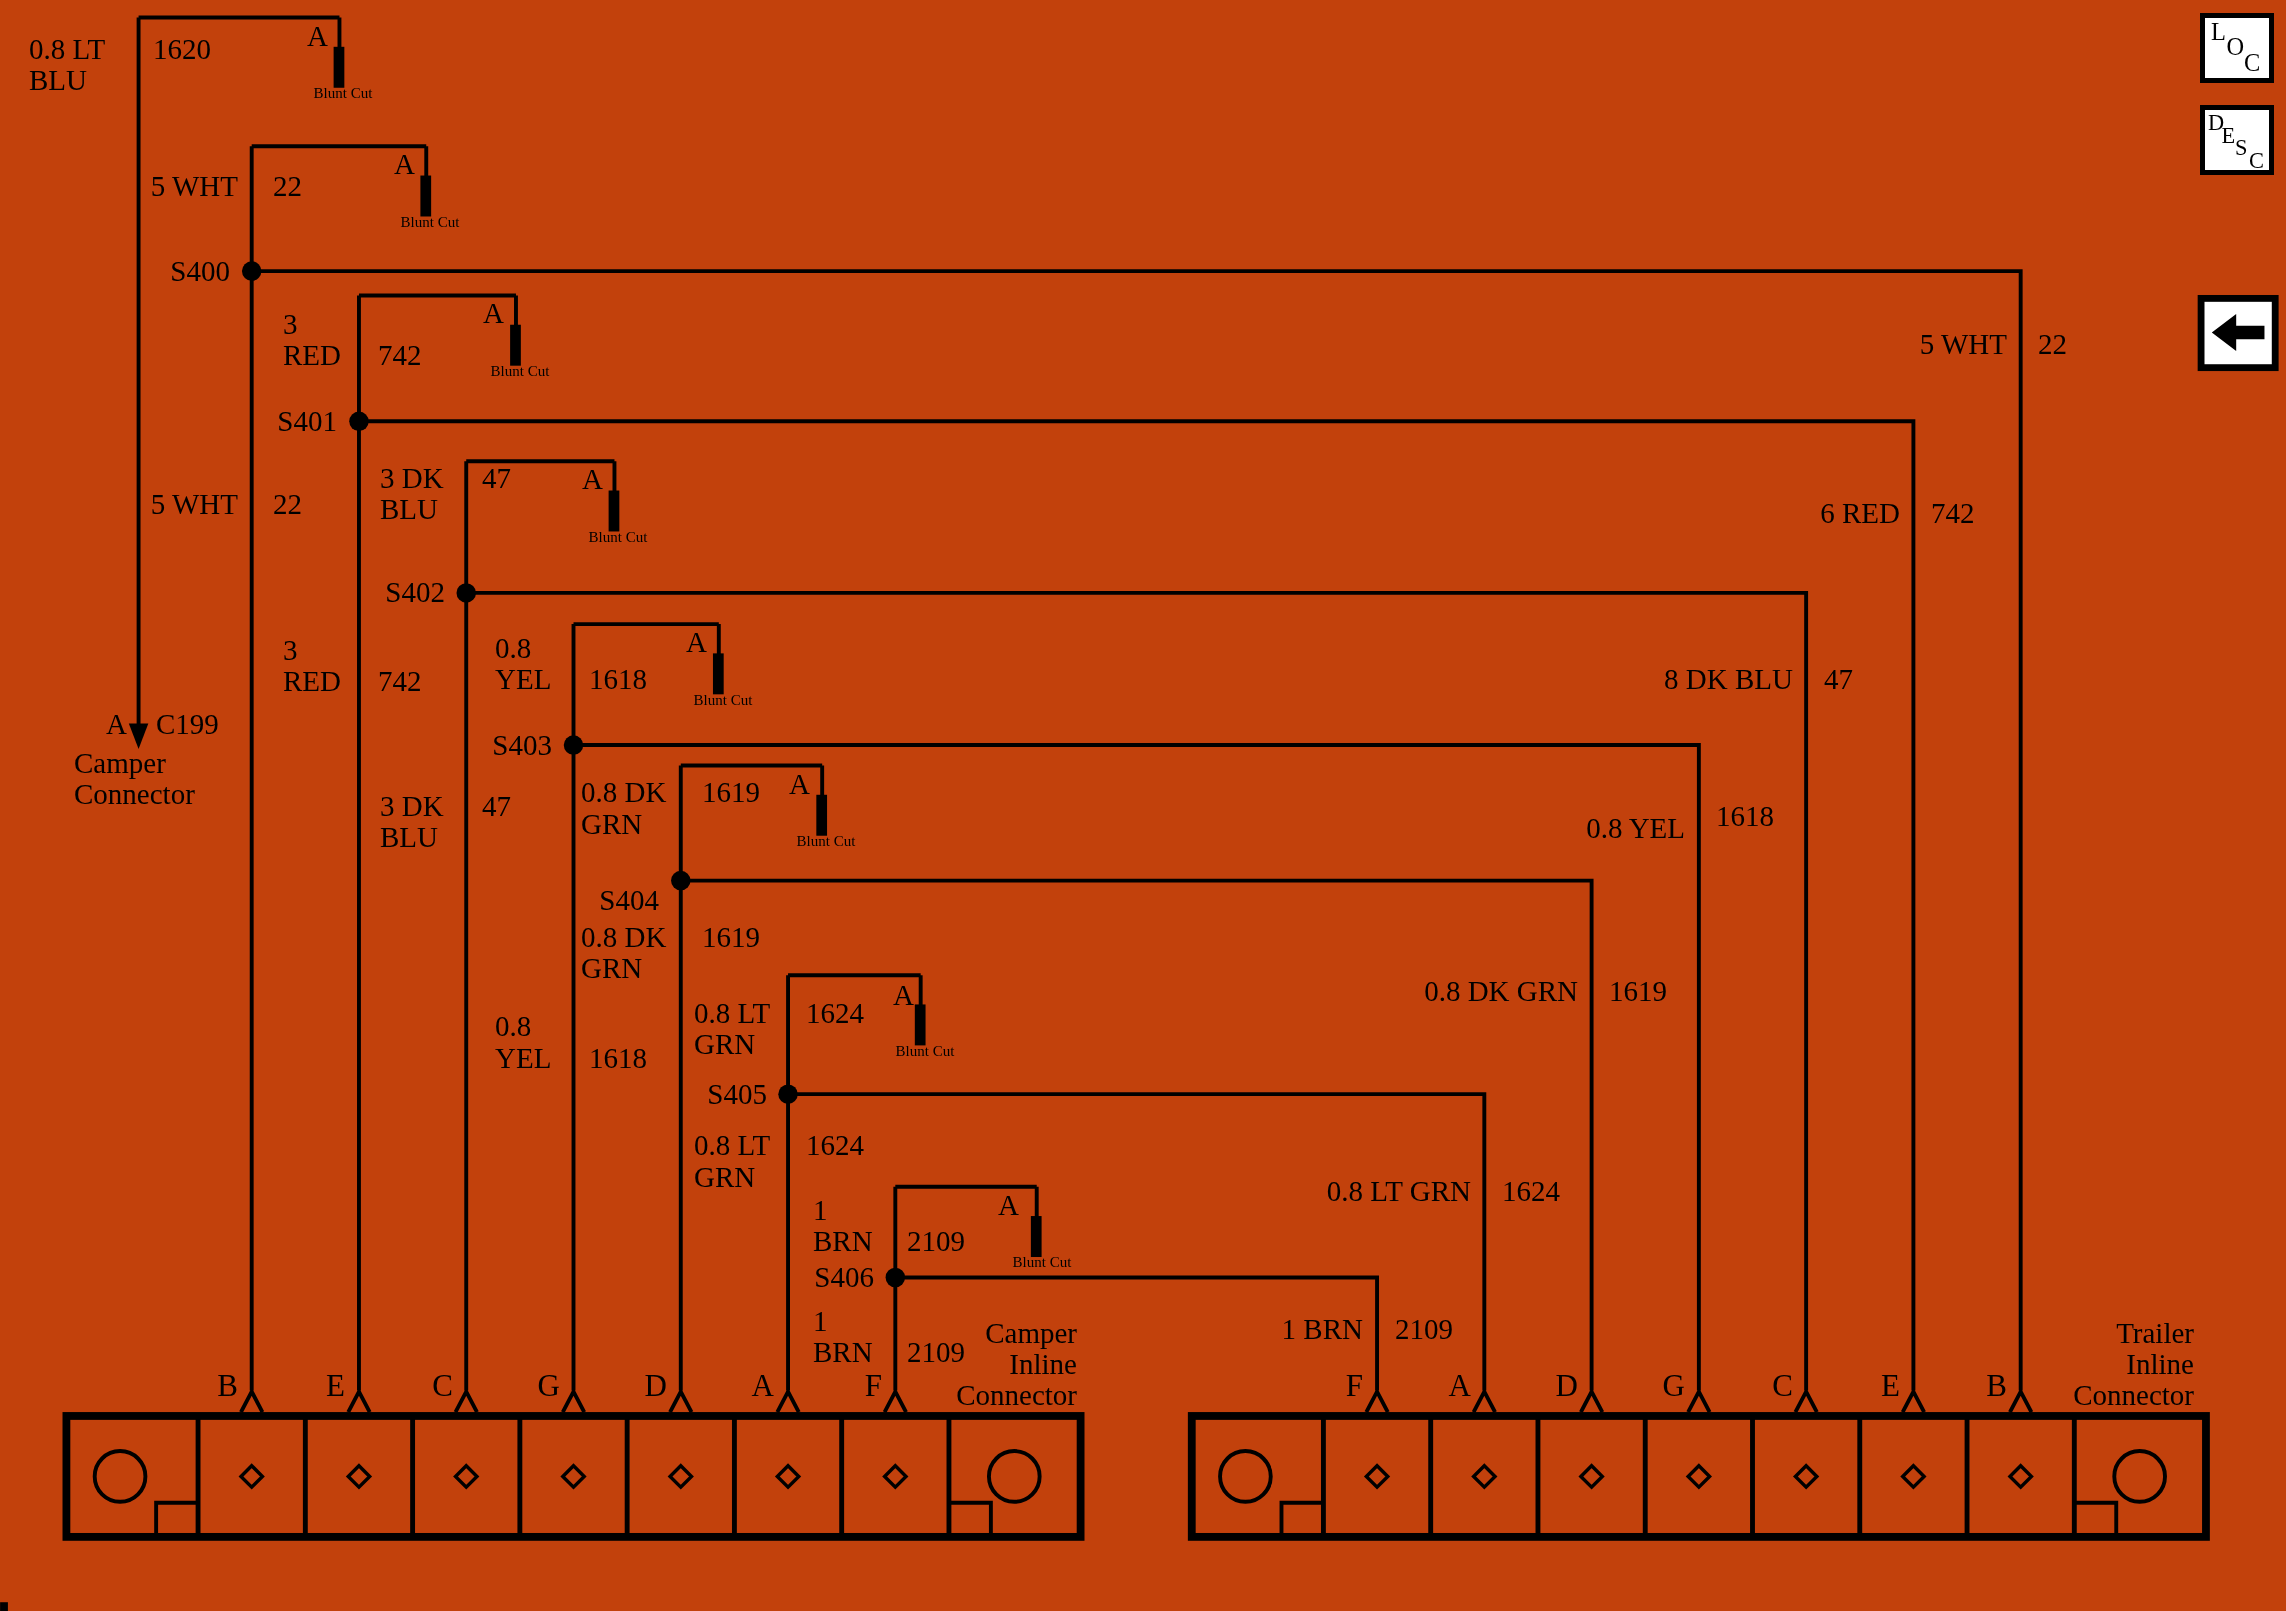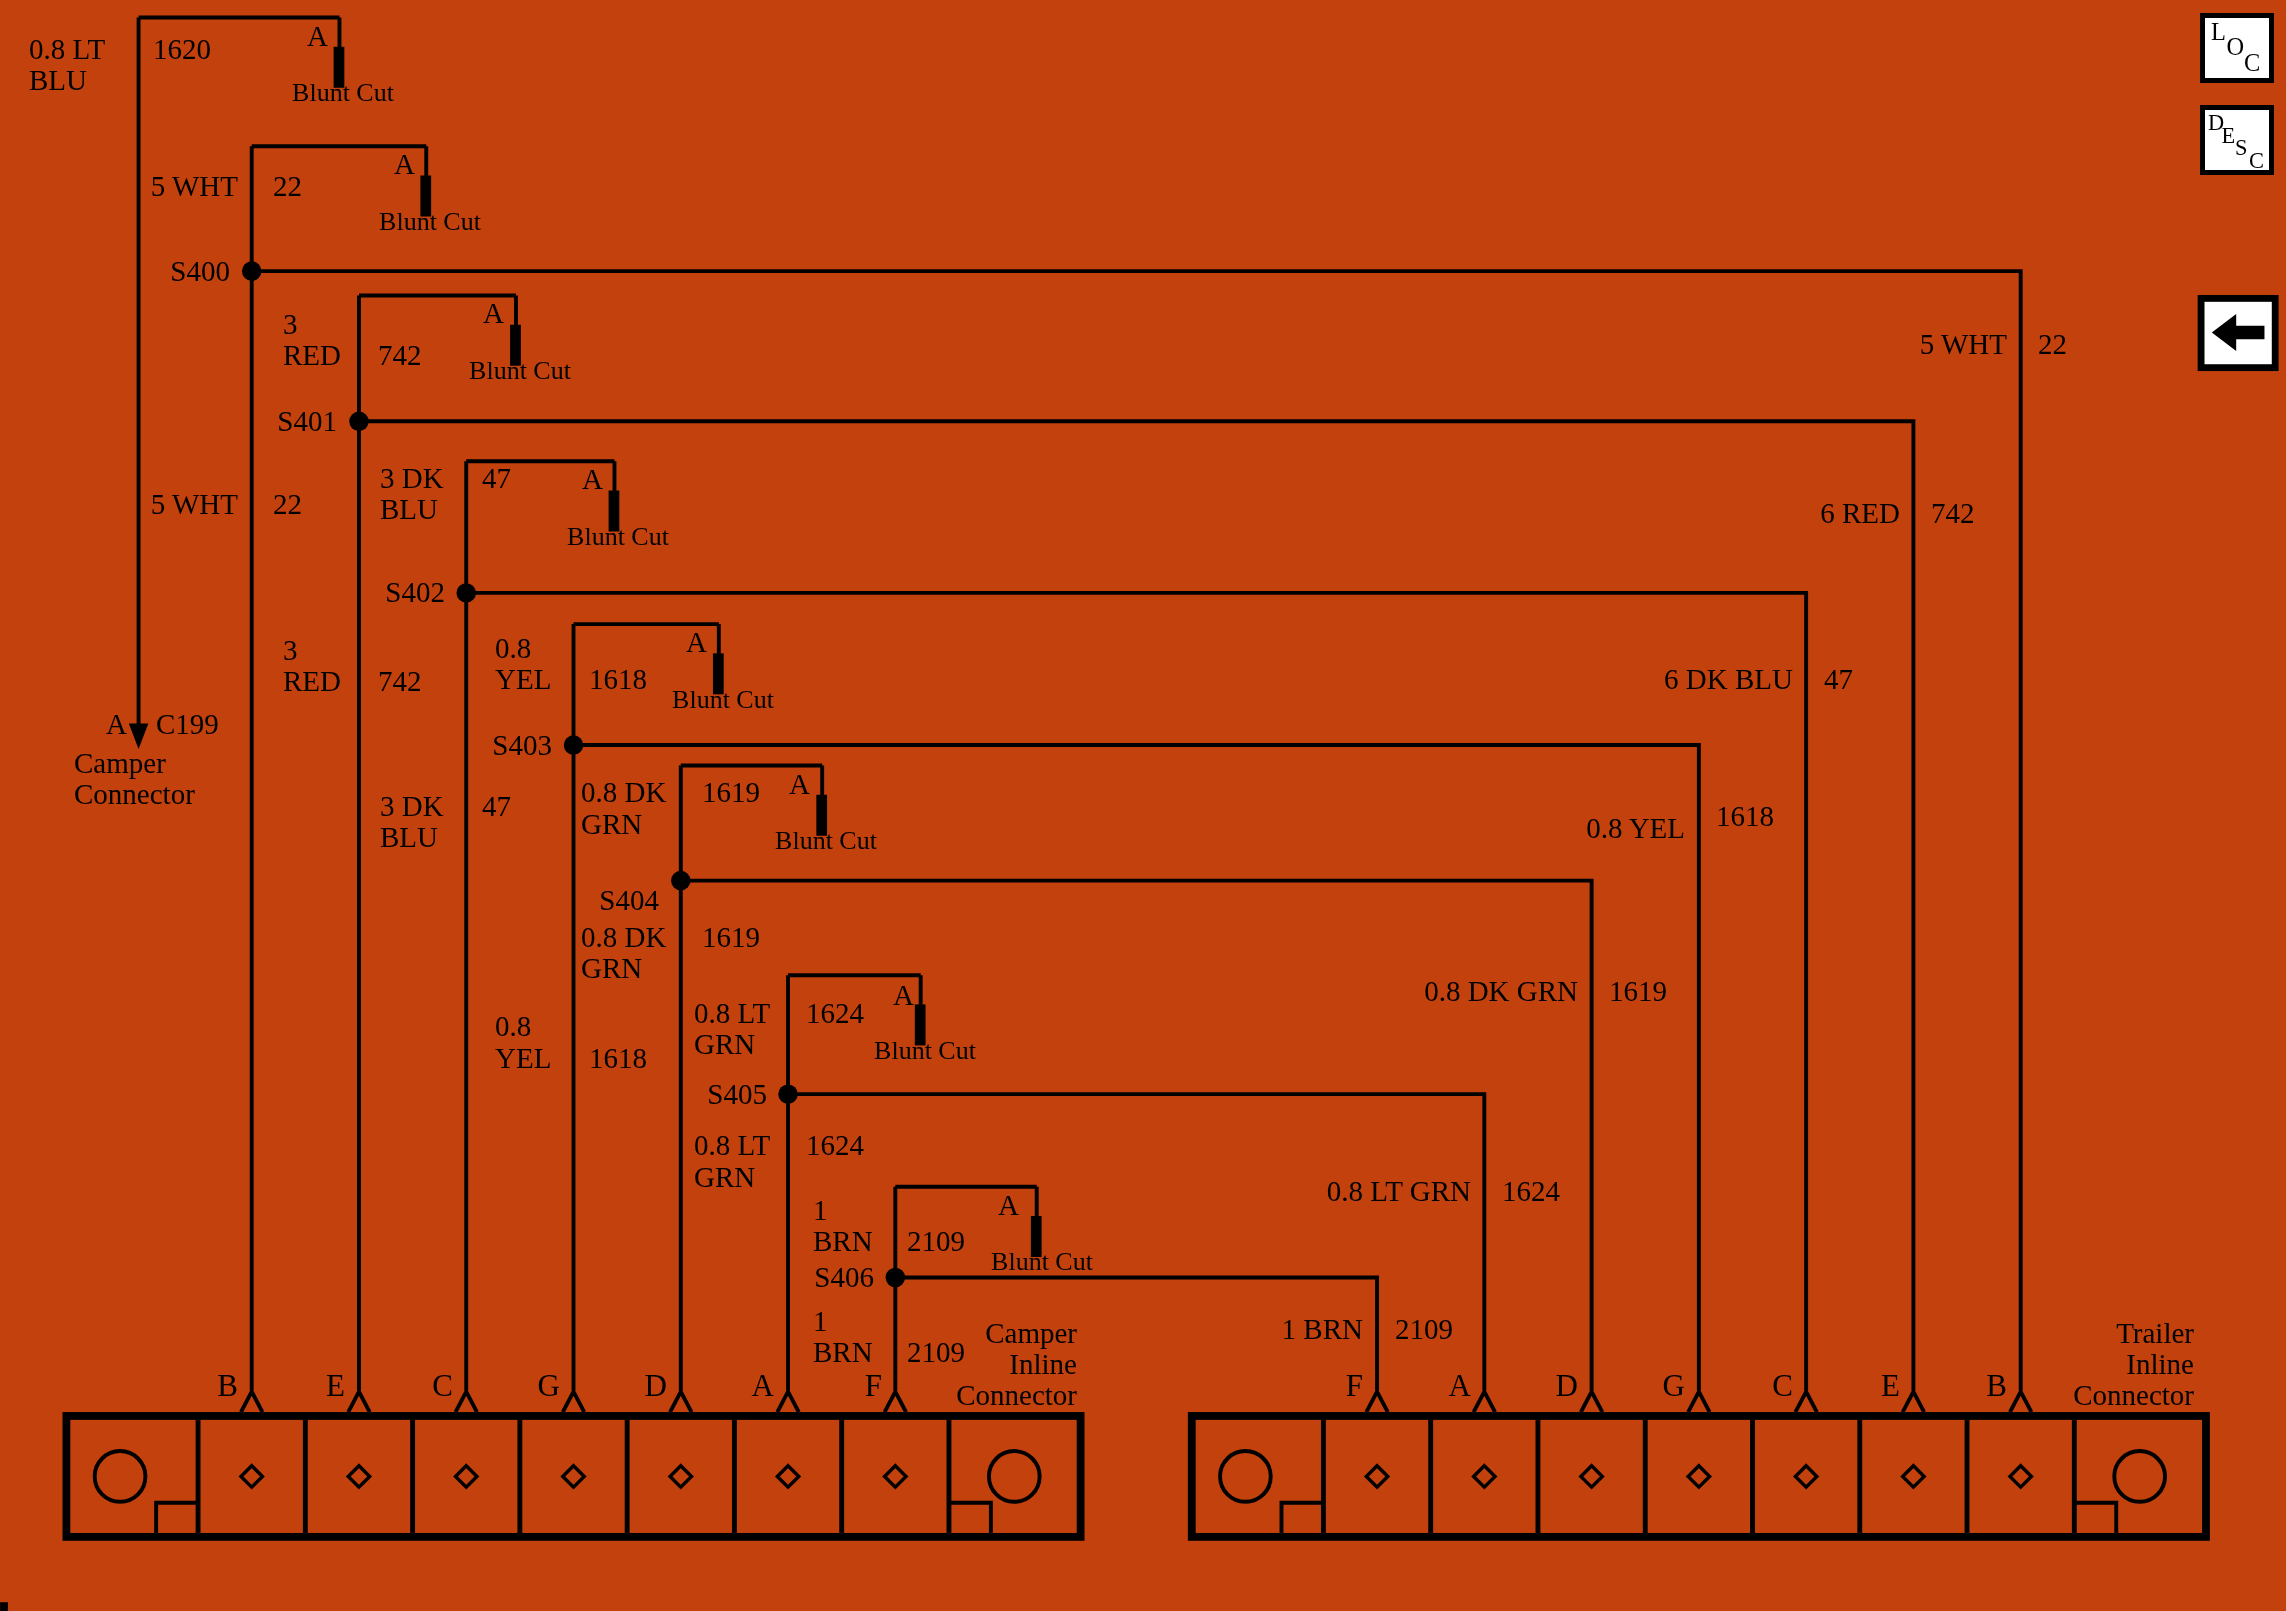--- a/index.html
+++ b/index.html
@@ -2,21 +2,21 @@
 <html><head>
 <meta charset="utf-8">
 <style>
   html,body{margin:0;padding:0;background:#ffffff;}
   #stage{
     position:relative;width:2287px;height:1611px;background:#c2410c;
     font-family:Liberation Serif, serif;color:#000;overflow:hidden;
   }
   #wiresvg{position:absolute;left:0;top:0;}
   .lbl{position:absolute;font-size:29px;line-height:33px;white-space:nowrap;color:#000;}
-  .sm{font-size:26px;line-height:22.4px;}
+  .sm{font-size:15px;line-height:22.4px;}
   .pin{font-size:31px;}
   .ctr{transform:translateX(-50%);}
   .iconbox{position:absolute;width:64px;height:60px;border:5.9px solid #000;background:#fff;}
   .iconbox span{position:absolute;font-size:24.4px;line-height:24.4px;font-weight:normal;}
 </style>
 </head>
 <body>
 
 <div id="stage">
 
@@ -147,21 +147,21 @@
 
   <span class="lbl" style="left:380px;top:462px">3 DK</span>
   <span class="lbl" style="left:380px;top:493px">BLU</span>
   <span class="lbl" style="left:482px;top:462px">47</span>
   <span class="lbl" style="left:380px;top:790px">3 DK</span>
   <span class="lbl" style="left:380px;top:821px">BLU</span>
   <span class="lbl" style="left:482px;top:790px">47</span>
   <span class="lbl" style="right:1684px;top:463px">A</span>
   <span class="lbl sm ctr" style="left:618px;top:526px">Blunt Cut</span>
   <span class="lbl" style="right:1842px;top:576px">S402</span>
-  <span class="lbl" style="right:494px;top:663px">6 DK BLU</span>
+  <span class="lbl" style="right:494px;top:663px">8 DK BLU</span>
   <span class="lbl" style="left:1824px;top:663px">47</span>
 
   <span class="lbl" style="left:495px;top:632px">0.8</span>
   <span class="lbl" style="left:495px;top:663px">YEL</span>
   <span class="lbl" style="left:589px;top:663px">1618</span>
   <span class="lbl" style="left:495px;top:1010px">0.8</span>
   <span class="lbl" style="left:495px;top:1042px">YEL</span>
   <span class="lbl" style="left:589px;top:1042px">1618</span>
   <span class="lbl" style="right:1580px;top:626px">A</span>
   <span class="lbl sm ctr" style="left:723px;top:689px">Blunt Cut</span>

